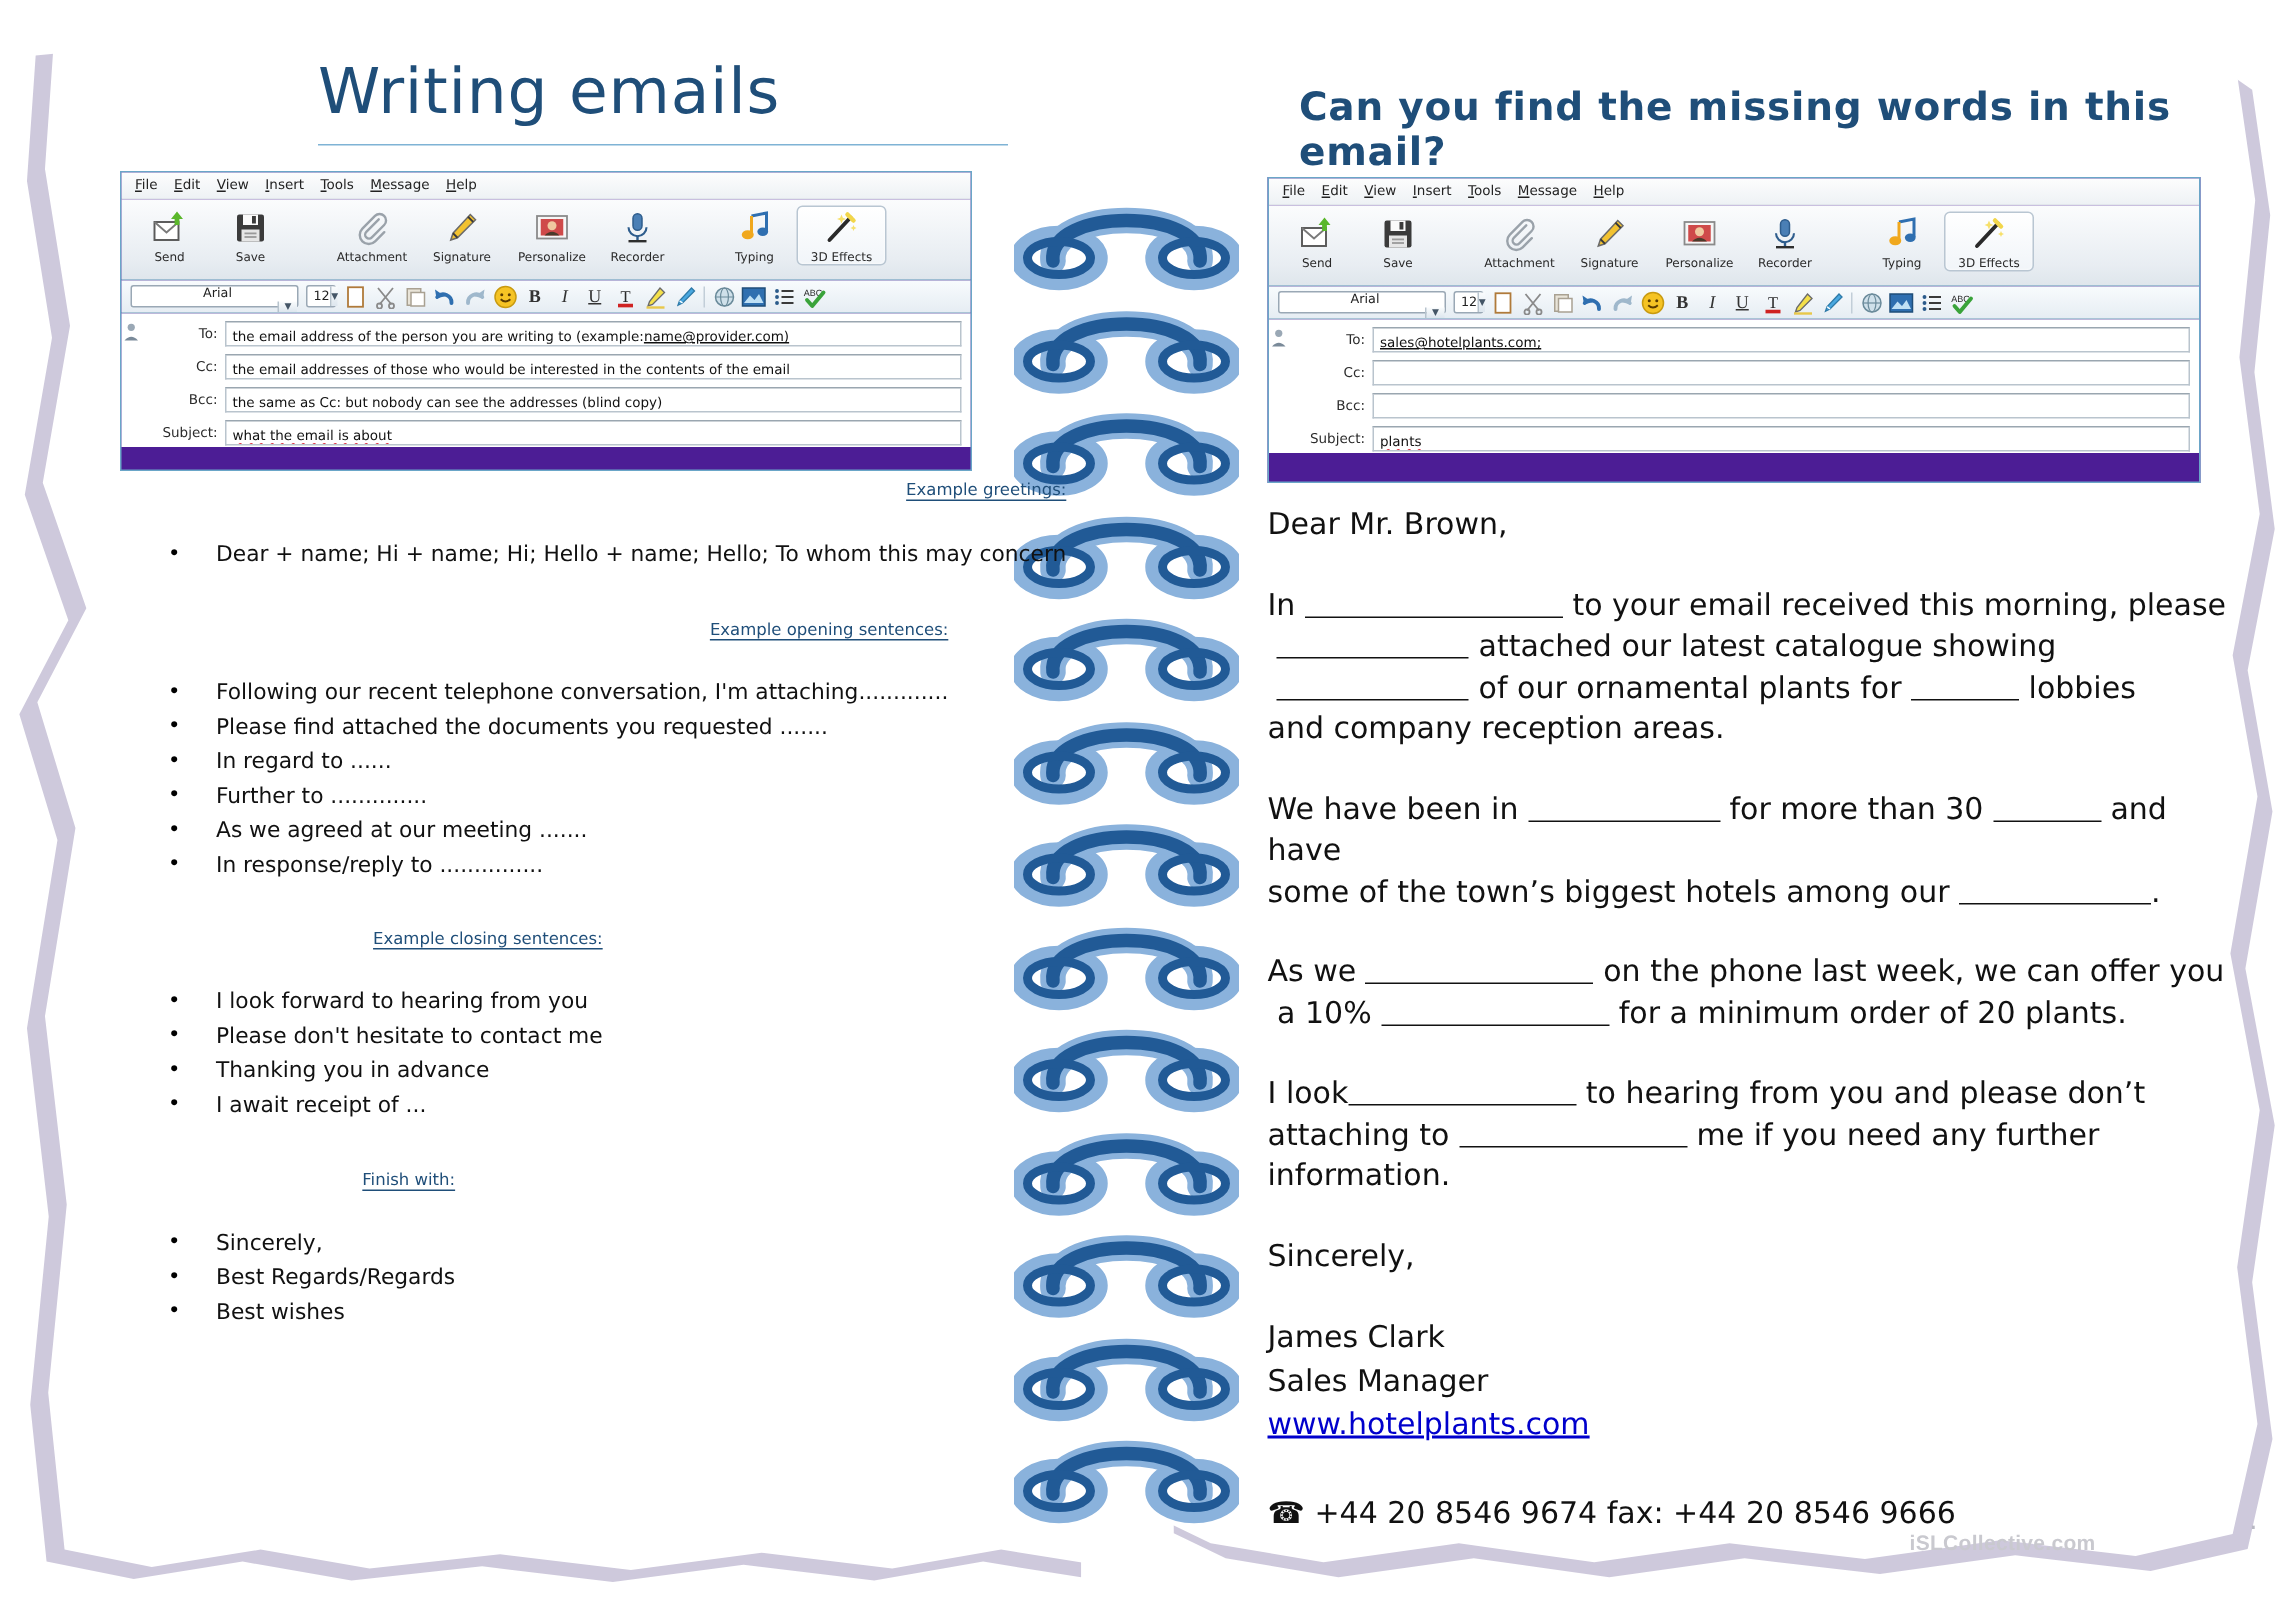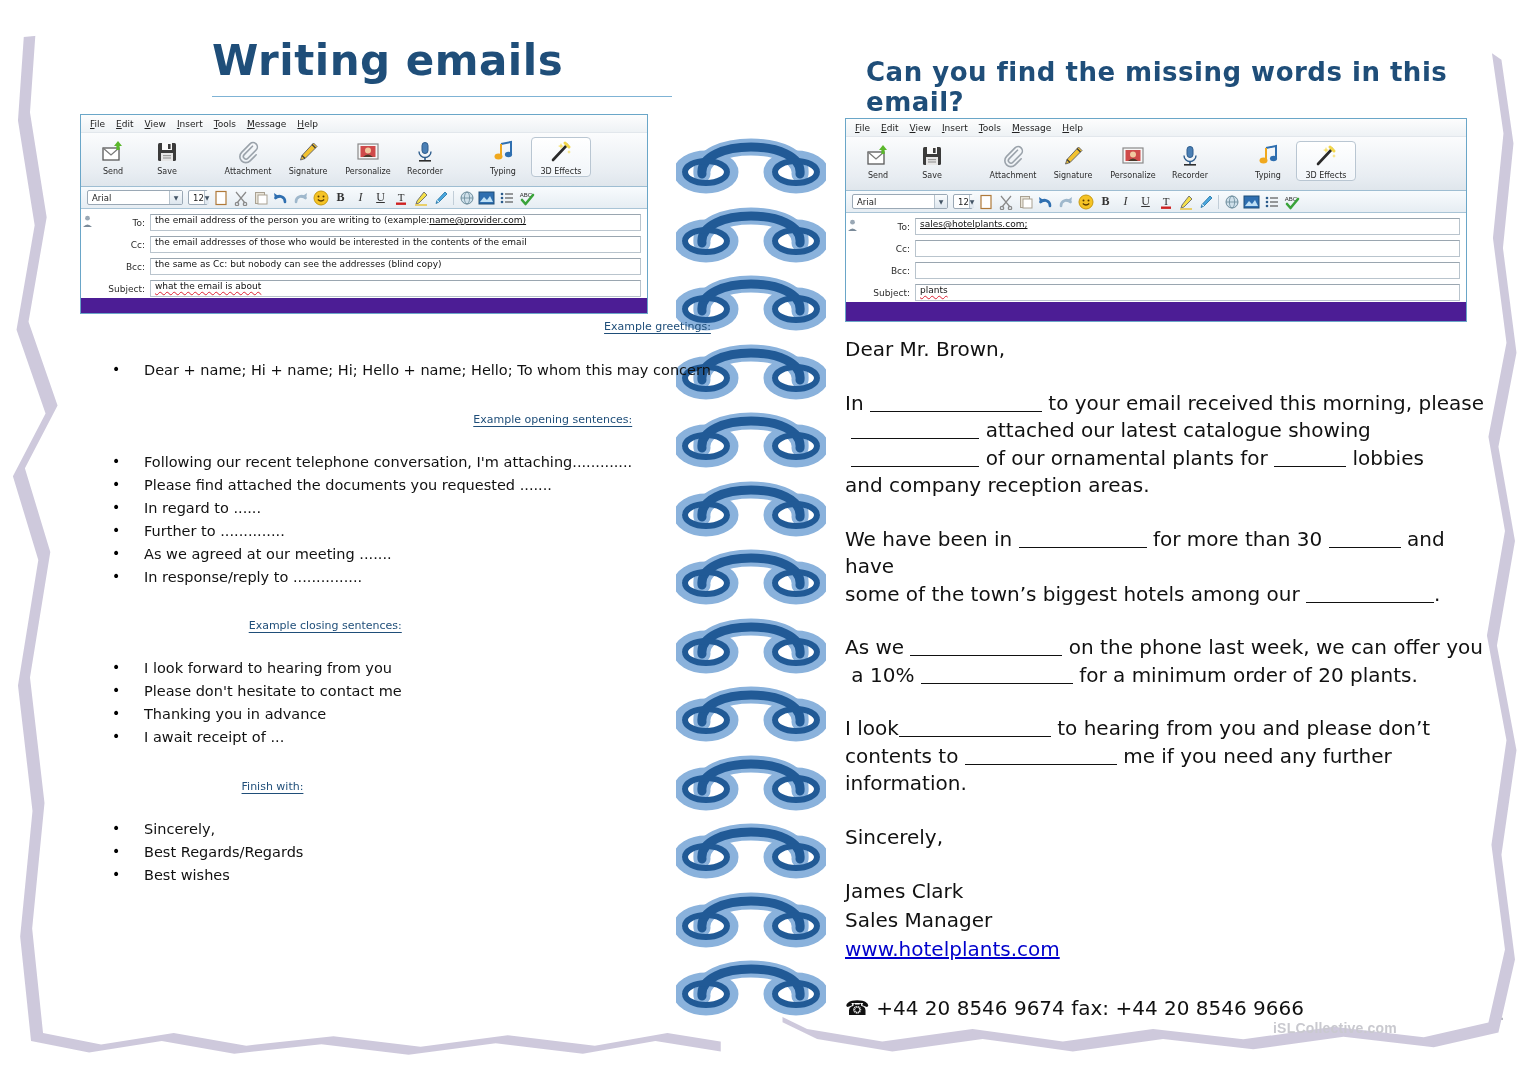--- a/index.html
+++ b/index.html
@@ -76,21 +76,21 @@
   .ring{position:absolute;width:150px;height:72px;}
   .ring svg{display:block;}
 
   
   .title{
     position:absolute;
     color:#1f4e79;
     font-family:"DejaVu Sans", sans-serif;
     letter-spacing:.5px;
   }
-  #title-left{left:212px;top:36px;font-size:42px;font-weight:700;}
+  #title-left{left:212px;top:36px;font-size:42px;font-weight:400;}
   #title-right{left:866px;top:57px;font-size:26px;font-weight:700;}
   .title-rule{position:absolute;left:212px;top:96px;width:460px;height:1px;background:#7fb3d5;}
 
   
   .mailwin{
     position:absolute;
     background:#4c1d95;
     border:1px solid #6aa6c8;
     box-sizing:border-box;
   }
@@ -142,36 +142,36 @@
     height:15px;display:flex;align-items:center;
     font-size:8.5px;color:#222;padding-left:4px;box-sizing:border-box;
   }
   .combo .arrow{
     margin-left:auto;width:12px;height:13px;
     background:linear-gradient(#fafcfd,#dde6ee);
     border-left:1px solid #b7c3cd;
     display:flex;align-items:center;justify-content:center;
     font-size:6px;color:#456;
   }
-  .combo-font{width:96px;}
+  .combo-font{width:112px;flex-direction:column;}
   .combo-size{width:20px;}
   .fsep{width:1px;height:14px;background:#c2ced8;}
   .ficon{width:15px;height:15px;display:flex;align-items:center;justify-content:center;font-size:11px;color:#333;}
   .ficon.ser{font-family:"Liberation Serif", serif;font-size:12px;}
 
   .fields{padding:4px 0 0 0;background:#fff;}
   .frow{display:flex;align-items:center;height:19px;margin-bottom:3px;padding-right:6px;}
   .flabel{
     width:52px;text-align:right;padding-right:5px;
     font-size:9px;color:#2b2b2b;flex:0 0 auto;
   }
   .finput{
     flex:1 1 auto;height:17px;border:1px solid #b9c4cd;border-top-color:#9aa6b0;
     background:#fff;font-size:9px;color:#111;
-    display:flex;align-items:flex-start;padding-left:4px;box-sizing:border-box;
+    display:flex;align-items:flex-end;padding-left:4px;box-sizing:border-box;
     white-space:nowrap;overflow:hidden;
   }
   .finput.spell{text-decoration:underline wavy #d23;text-underline-offset:2px;}
   .link-ul{text-decoration:underline;}
   .to-icon{width:12px;text-align:center;flex:0 0 auto;}
 
   
   .ws{position:absolute;font-family:"DejaVu Sans", sans-serif;}
   .sec-head{
     color:#1f4e79;font-size:11px;text-decoration:underline;
@@ -984,21 +984,21 @@
       <span class="blank b-l"></span>
       <span>on the phone last week, we can offer you</span><br>
       &nbsp;<span>a 10%</span>
       <span class="blank b-l"></span>
       <span>for a minimum order of 20 plants.</span>
     </p>
 
     <p>
       <span>I look</span><span class="blank b-l"></span>
       <span>to hearing from you and please don’t</span><br>
-      <span>contents to</span>
+      <span>attaching to</span>
       <span class="blank b-l"></span>
       <span>me if you need any further</span><br>
       <span>information.</span>
     </p>
 
     <p>Sincerely,</p>
 
     <div class="sig">
       <div>James Clark</div>
       <div>Sales Manager</div>

